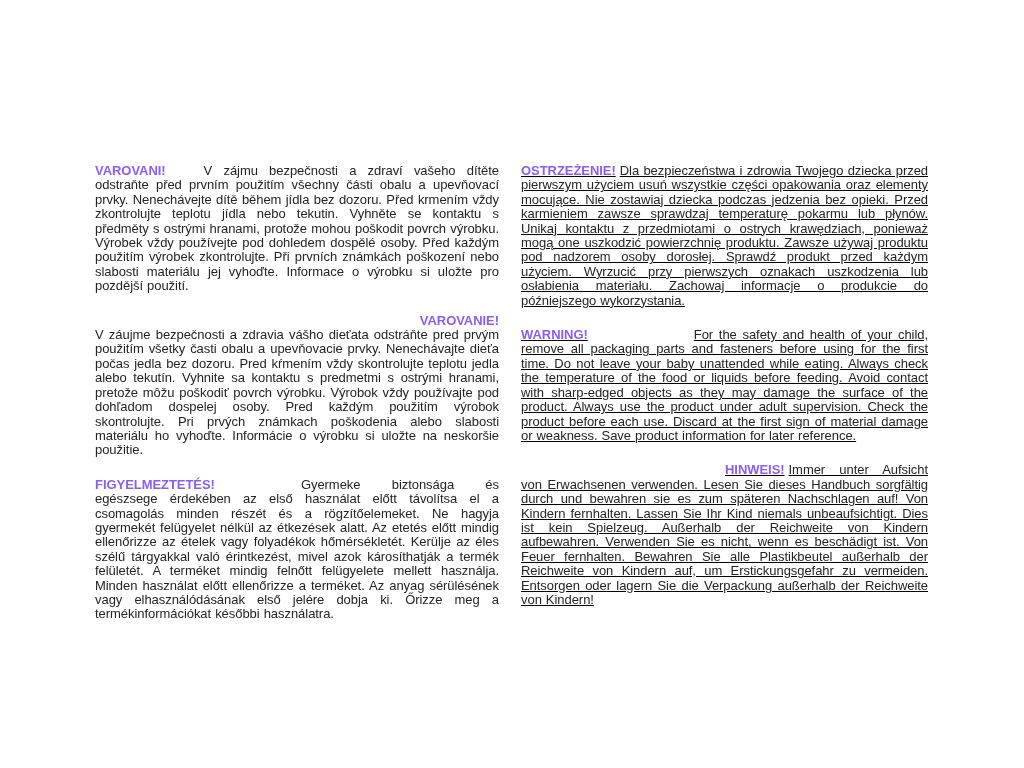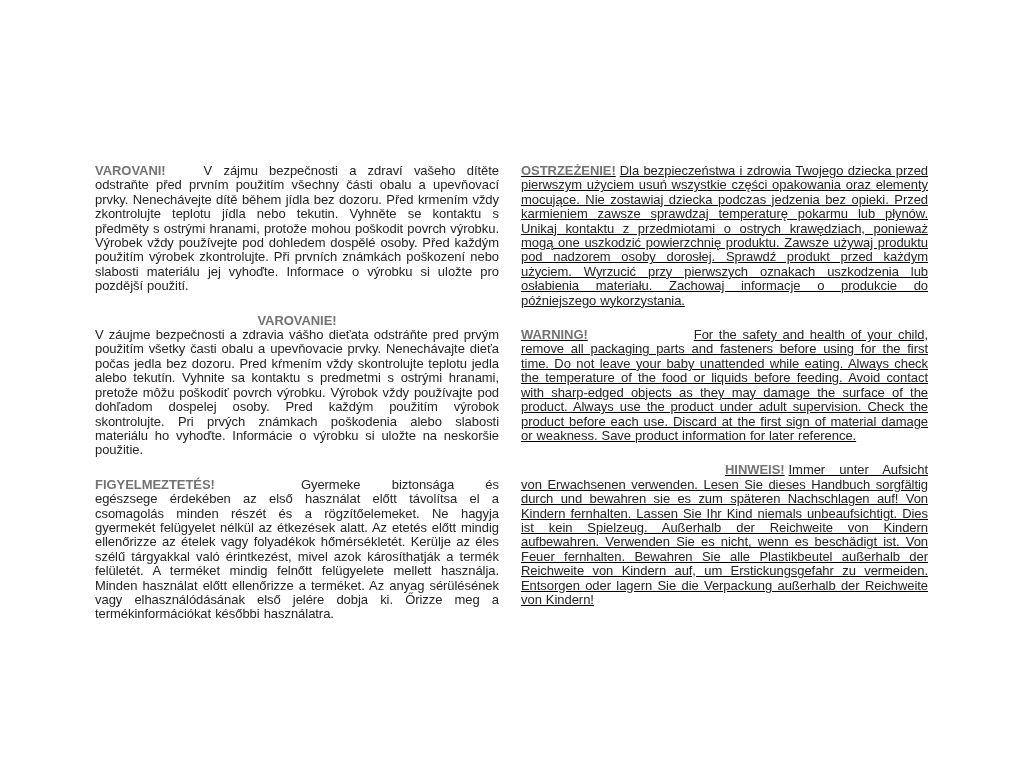--- a/index.html
+++ b/index.html
@@ -26,23 +26,23 @@
     font-size: 13px;
     line-height: 14.4px;
     color: #262323;
     text-align: justify;
     letter-spacing: -0.05px;
     margin: 0 0 20px 0;
     word-spacing: 0.5px;
   }
   .head {
     font-weight: 700;
-    color: #737373;
+    color: #8b5cf6;
   }
-  .head-block { display: block; text-align: center; }
+  .head-block { display: block; text-align: right; }
   .gap { display: inline-block; height: 1px; vertical-align: baseline; }
   .gap-cz   { width: 38px; }
   .gap-hu   { width: 86px; }
   .gap-en   { width: 106px; }
   .gap-word { width: 4px; }
   .sect-indent { text-indent: 204px; }
 </style>
 </head>
 <body>
 

